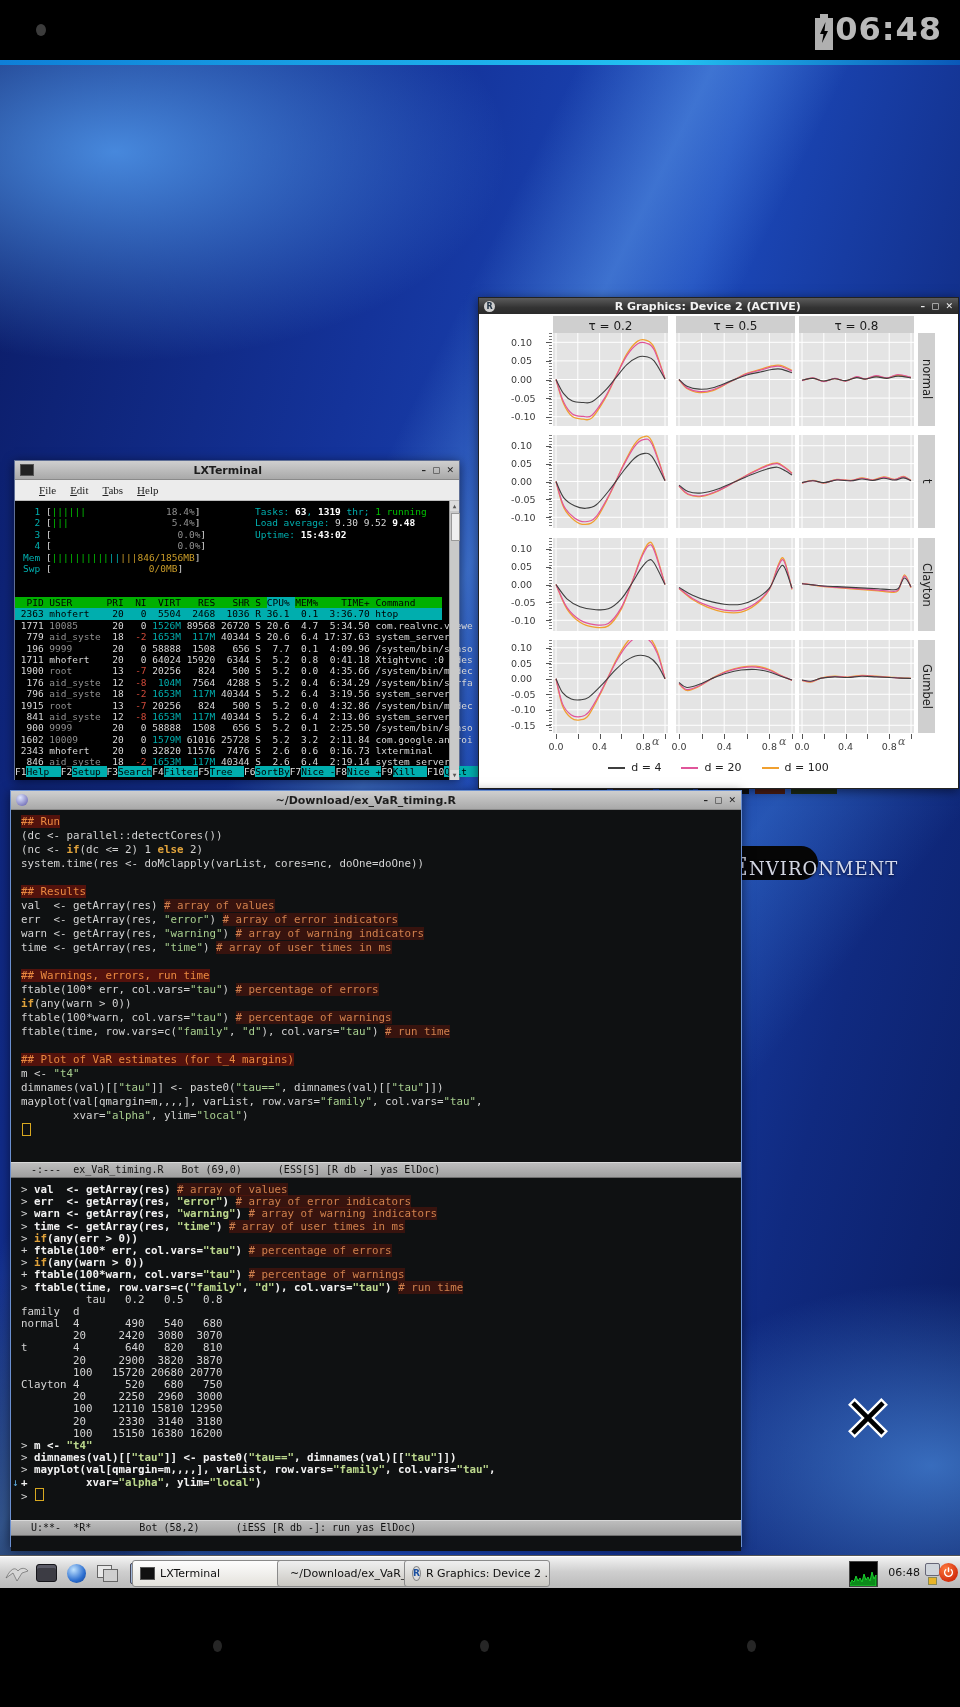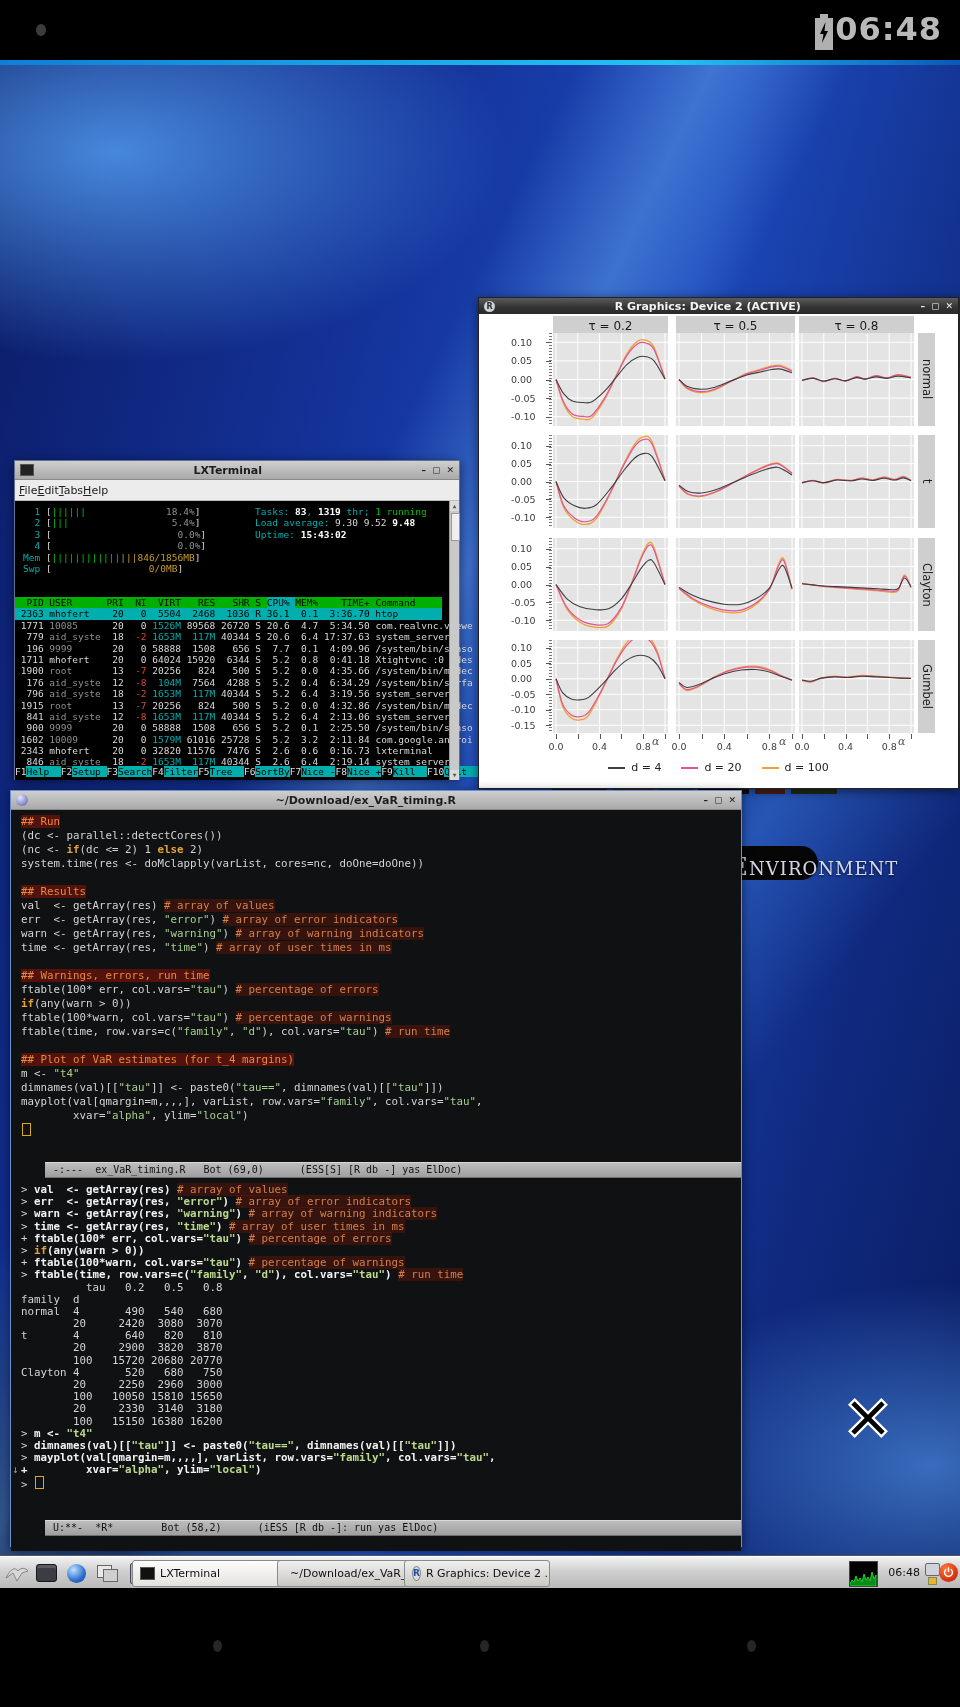--- a/index.html
+++ b/index.html
@@ -39,21 +39,21 @@
     font-size:11px;font-weight:bold;}
   .titlebar .ttl{flex:1;text-align:center;overflow:hidden;white-space:nowrap;}
   .winbtns{display:flex;gap:6px;font-size:9px;font-weight:bold;align-items:center;}
   .winbtns span{cursor:default;line-height:9px;}
   .tb-light{background:linear-gradient(#cfcfcf,#a9a9a9);color:#1d1d1d;border-bottom:1px solid #8a8a8a;}
   .tb-dark{background:linear-gradient(#5b5b5b,#333 60%,#2a2a2a);color:#f2f2f2;}
 
   
   #win-term{left:14px;top:460px;width:444px;height:318px;border:1px solid #5f6f96;background:#000;}
   .menubar{height:20px;background:#ececec;border-bottom:1px solid #bdbdbd;display:flex;align-items:center;
-    padding-left:4px;gap:0;font-size:11px;color:#222;}
+    padding-left:24px;gap:14px;font-size:11px;color:#222;font-family:Liberation Serif, serif;}
   .menubar span u{text-decoration:underline;}
   .term{position:relative;width:100%;height:279px;background:#000;
     font-family:"DejaVu Sans Mono",monospace;font-size:9.5px;line-height:11.4px;}
   .term .line{white-space:pre;height:11.4px;}
   .sg-c{color:#00aeae}.sg-w{color:#d8d8d8}.sg-g{color:#00c000}.sg-r{color:#d04a3a}
   .sg-y{color:#8f8f8f}.sg-o{color:#c89b28}.sg-b{color:#fff;font-weight:bold}
   #htop-meters{position:absolute;left:8px;top:5px;}
   #htop-info{position:absolute;left:240px;top:5px;}
   #htop-table{position:absolute;left:0;top:96px;width:427px;}
   #htop-table .hdr{background:#00b000;color:#000;}
@@ -93,21 +93,21 @@
   .e-c{color:#d0804d;background:rgba(96,22,10,.5)}
   .e-h{color:#ea8940;background:rgba(110,20,10,.72)}
   .e-s{color:#a8cf8f}
   .e-k{color:#e0a33c;font-weight:bold}
   .e-b{color:#f3f3f3;font-weight:bold}
   .e-sb{color:#bcd88d;font-weight:bold}
   .e-a{position:absolute;left:-9px;color:#5aa7d8}
   .e-cu{display:inline-block;width:7px;height:11px;border:1px solid #d8a820;vertical-align:-1px;margin-left:1px;}
   .modeline{height:14px;background:linear-gradient(#bdbdbd,#9f9f9f);color:#111;
     font-family:"DejaVu Sans Mono",monospace;font-size:10px;line-height:14px;white-space:pre;
-    border-top:1px solid #d8d8d8;border-bottom:1px solid #6e6e6e;padding-left:8px;margin-left:34px;}
+    border-top:1px solid #d8d8d8;border-bottom:1px solid #6e6e6e;padding-left:20px;}
   .minibuf{height:15px;background:#0f1112;}
 
   
   .taskbar{position:absolute;left:0;top:1556px;width:960px;height:32px;z-index:10;
     background:linear-gradient(#f2f2f2,#cfcfcf 45%,#b9b9b9);border-top:1px solid #fff;box-shadow:0 -1px 0 #555;}
   .tb-icons{position:absolute;left:4px;top:3px;display:flex;gap:5px;align-items:center;height:26px;}
   .tb-icon{width:25px;height:25px;display:flex;align-items:center;justify-content:center;}
   .taskbtn{position:absolute;top:3px;height:25px;display:flex;align-items:center;gap:5px;padding:0 7px;
     background:linear-gradient(#efefef,#cac8c2);border:1px solid #8a8a8a;border-radius:3px;
     font-size:11px;color:#111;white-space:nowrap;overflow:hidden;}
@@ -170,21 +170,21 @@
   <div class="term">
     <div id="htop-meters">
         <div class="line"><span class="sg-c">  1 </span><span class="sg-w">[</span><span class="sg-g">||||||</span><span class="sg-w">              </span><span class="sg-y">18.4%</span><span class="sg-w">]</span></div>
         <div class="line"><span class="sg-c">  2 </span><span class="sg-w">[</span><span class="sg-g">|||</span><span class="sg-w">                  </span><span class="sg-y">5.4%</span><span class="sg-w">]</span></div>
         <div class="line"><span class="sg-c">  3 </span><span class="sg-w">[</span><span class="sg-w">                      </span><span class="sg-y">0.0%</span><span class="sg-w">]</span></div>
         <div class="line"><span class="sg-c">  4 </span><span class="sg-w">[</span><span class="sg-w">                      </span><span class="sg-y">0.0%</span><span class="sg-w">]</span></div>
         <div class="line"><span class="sg-c">Mem </span><span class="sg-w">[</span><span class="sg-g">||||||||||</span><span class="sg-c">||</span><span class="sg-o">|||</span><span class="sg-o">846/1856MB</span><span class="sg-w">]</span></div>
         <div class="line"><span class="sg-c">Swp </span><span class="sg-w">[</span><span class="sg-w">                 </span><span class="sg-o">0/0MB</span><span class="sg-w">]</span></div>
       </div>
     <div id="htop-info">
-        <div class="line"><span class="sg-c">Tasks: </span><span class="sg-b">83</span><span class="sg-c">, </span><span class="sg-b">1319</span><span class="sg-c"> thr; </span><span class="sg-g">1</span><span class="sg-g"> running</span></div>
+        <div class="line"><span class="sg-c">Tasks: </span><span class="sg-b">63</span><span class="sg-c">, </span><span class="sg-b">1319</span><span class="sg-c"> thr; </span><span class="sg-g">1</span><span class="sg-g"> running</span></div>
         <div class="line"><span class="sg-c">Load average: </span><span class="sg-w">9.30 9.52 </span><span class="sg-b">9.48</span></div>
         <div class="line"><span class="sg-c">Uptime: </span><span class="sg-b">15:43:02</span></div>
       </div>
     <div id="htop-table">
         <div class="line hdr"><span>  PID </span><span>USER      </span><span>PRI </span><span> NI </span><span> VIRT </span><span>  RES </span><span>  SHR </span><span>S </span><span class="sort">CPU% </span><span>MEM% </span><span>   TIME+ </span><span>Command</span><span>            </span></div>
         <div class="line sel"> 2363 mhofert    20   0  5504  2468  1036 R 36.1  0.1  3:36.70 htop</div>
         <div class="line"><span class="sg-w"> 1771 </span><span class="sg-y">10085     </span><span class="sg-w"> 20 </span><span class="sg-w">  0 </span><span class="sg-c">1526M </span><span class="sg-w">89568 </span><span class="sg-w">26720 </span><span class="sg-w">S </span><span class="sg-w">20.6 </span><span class="sg-w"> 4.7 </span><span class="sg-w"> 5:34.50 </span><span class="sg-w">com.realvnc.viewe</span></div>
         <div class="line"><span class="sg-w">  779 </span><span class="sg-y">aid_syste </span><span class="sg-w"> 18 </span><span class="sg-r"> -2 </span><span class="sg-c">1653M </span><span class="sg-c"> 117M </span><span class="sg-w">40344 </span><span class="sg-w">S </span><span class="sg-w">20.6 </span><span class="sg-w"> 6.4 </span><span class="sg-w">17:37.63 </span><span class="sg-w">system_server</span></div>
         <div class="line"><span class="sg-w">  196 </span><span class="sg-y">9999      </span><span class="sg-w"> 20 </span><span class="sg-w">  0 </span><span class="sg-w">58888 </span><span class="sg-w"> 1508 </span><span class="sg-w">  656 </span><span class="sg-w">S </span><span class="sg-w"> 7.7 </span><span class="sg-w"> 0.1 </span><span class="sg-w"> 4:09.96 </span><span class="sg-w">/system/bin/senso</span></div>
         <div class="line"><span class="sg-w"> 1711 </span><span class="sg-w">mhofert   </span><span class="sg-w"> 20 </span><span class="sg-w">  0 </span><span class="sg-w">64024 </span><span class="sg-w">15920 </span><span class="sg-w"> 6344 </span><span class="sg-w">S </span><span class="sg-w"> 5.2 </span><span class="sg-w"> 0.8 </span><span class="sg-w"> 0:41.18 </span><span class="sg-w">Xtightvnc :0 -des</span></div>
@@ -559,34 +559,35 @@
       <div class="line"><span class="e-t">mayplot(val[qmargin=m,,,,], varList, row.vars=</span><span class="e-s">"family"</span><span class="e-t">, col.vars=</span><span class="e-s">"tau"</span><span class="e-t">,</span></div>
       <div class="line"><span class="e-t">        xvar=</span><span class="e-s">"alpha"</span><span class="e-t">, ylim=</span><span class="e-s">"local"</span><span class="e-t">)</span></div>
       <div class="line"><span class="e-cu"></span></div>
     </div>
   <div class="modeline">-:---  ex_VaR_timing.R   Bot (69,0)      (ESS[S] [R db -] yas ElDoc)</div>
   <div class="ebuf" id="ebuf-console">
       <div class="line"><span class="e-t">&gt; </span><span class="e-b">val  &lt;- getArray(res) </span><span class="e-c"># array of values</span></div>
       <div class="line"><span class="e-t">&gt; </span><span class="e-b">err  &lt;- getArray(res, </span><span class="e-sb">"error"</span><span class="e-b">) </span><span class="e-c"># array of error indicators</span></div>
       <div class="line"><span class="e-t">&gt; </span><span class="e-b">warn &lt;- getArray(res, </span><span class="e-sb">"warning"</span><span class="e-b">) </span><span class="e-c"># array of warning indicators</span></div>
       <div class="line"><span class="e-t">&gt; </span><span class="e-b">time &lt;- getArray(res, </span><span class="e-sb">"time"</span><span class="e-b">) </span><span class="e-c"># array of user times in ms</span></div>
+      <div class="line"><span class="e-t">&gt; </span><span class="e-k">if</span><span class="e-b">(any(err &gt; 0))</span></div>
       <div class="line"><span class="e-t">+ </span><span class="e-b">ftable(100* err, col.vars=</span><span class="e-sb">"tau"</span><span class="e-b">) </span><span class="e-c"># percentage of errors</span></div>
       <div class="line"><span class="e-t">&gt; </span><span class="e-k">if</span><span class="e-b">(any(warn &gt; 0))</span></div>
       <div class="line"><span class="e-t">+ </span><span class="e-b">ftable(100*warn, col.vars=</span><span class="e-sb">"tau"</span><span class="e-b">) </span><span class="e-c"># percentage of warnings</span></div>
       <div class="line"><span class="e-t">&gt; </span><span class="e-b">ftable(time, row.vars=c(</span><span class="e-sb">"family"</span><span class="e-b">, </span><span class="e-sb">"d"</span><span class="e-b">), col.vars=</span><span class="e-sb">"tau"</span><span class="e-b">) </span><span class="e-c"># run time</span></div>
       <div class="line"><span class="e-t">          tau   0.2   0.5   0.8</span></div>
       <div class="line"><span class="e-t">family  d</span></div>
       <div class="line"><span class="e-t">normal  4       490   540   680</span></div>
       <div class="line"><span class="e-t">        20     2420  3080  3070</span></div>
       <div class="line"><span class="e-t">t       4       640   820   810</span></div>
       <div class="line"><span class="e-t">        20     2900  3820  3870</span></div>
       <div class="line"><span class="e-t">        100   15720 20680 20770</span></div>
       <div class="line"><span class="e-t">Clayton 4       520   680   750</span></div>
       <div class="line"><span class="e-t">        20     2250  2960  3000</span></div>
-      <div class="line"><span class="e-t">        100   10050 15810 15650</span></div>
+      <div class="line"><span class="e-t">        100   12110 15810 12950</span></div>
       <div class="line"><span class="e-t">        20     2330  3140  3180</span></div>
       <div class="line"><span class="e-t">        100   15150 16380 16200</span></div>
       <div class="line"><span class="e-t">&gt; </span><span class="e-b">m &lt;- </span><span class="e-sb">"t4"</span></div>
       <div class="line"><span class="e-t">&gt; </span><span class="e-b">dimnames(val)[[</span><span class="e-sb">"tau"</span><span class="e-b">]] &lt;- paste0(</span><span class="e-sb">"tau=="</span><span class="e-b">, dimnames(val)[[</span><span class="e-sb">"tau"</span><span class="e-b">]])</span></div>
       <div class="line"><span class="e-t">&gt; </span><span class="e-b">mayplot(val[qmargin=m,,,,], varList, row.vars=</span><span class="e-sb">"family"</span><span class="e-b">, col.vars=</span><span class="e-sb">"tau"</span><span class="e-b">,</span></div>
       <div class="line"><span class="e-a">↓</span><span class="e-b">+         xvar=</span><span class="e-sb">"alpha"</span><span class="e-b">, ylim=</span><span class="e-sb">"local"</span><span class="e-b">)</span></div>
       <div class="line"><span class="e-t">&gt; </span><span class="e-cu"></span></div>
     </div>
   <div class="modeline">U:**-  *R*        Bot (58,2)      (iESS [R db -]: run yas ElDoc)</div>
   <div class="minibuf"></div>

